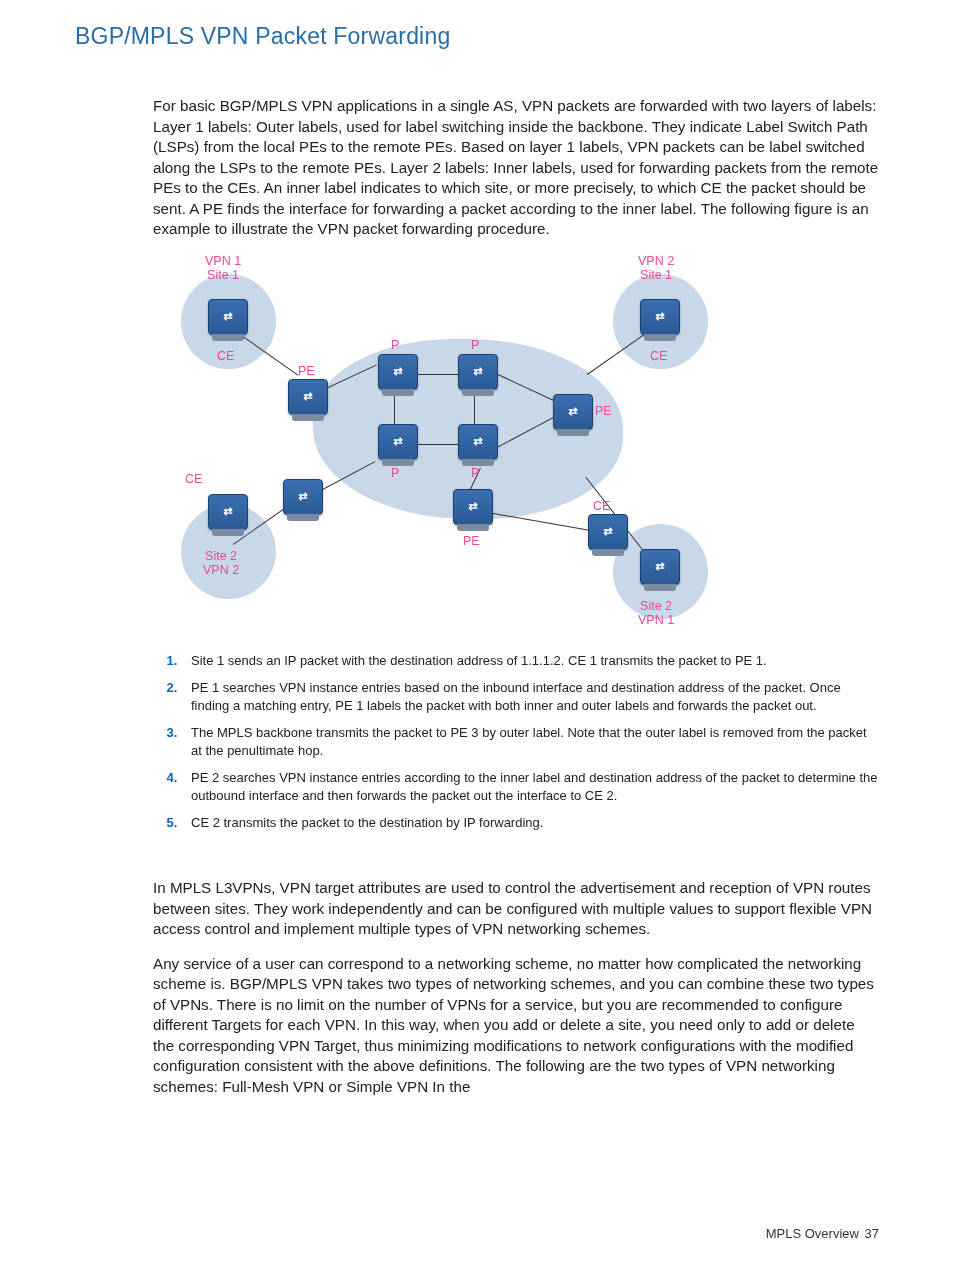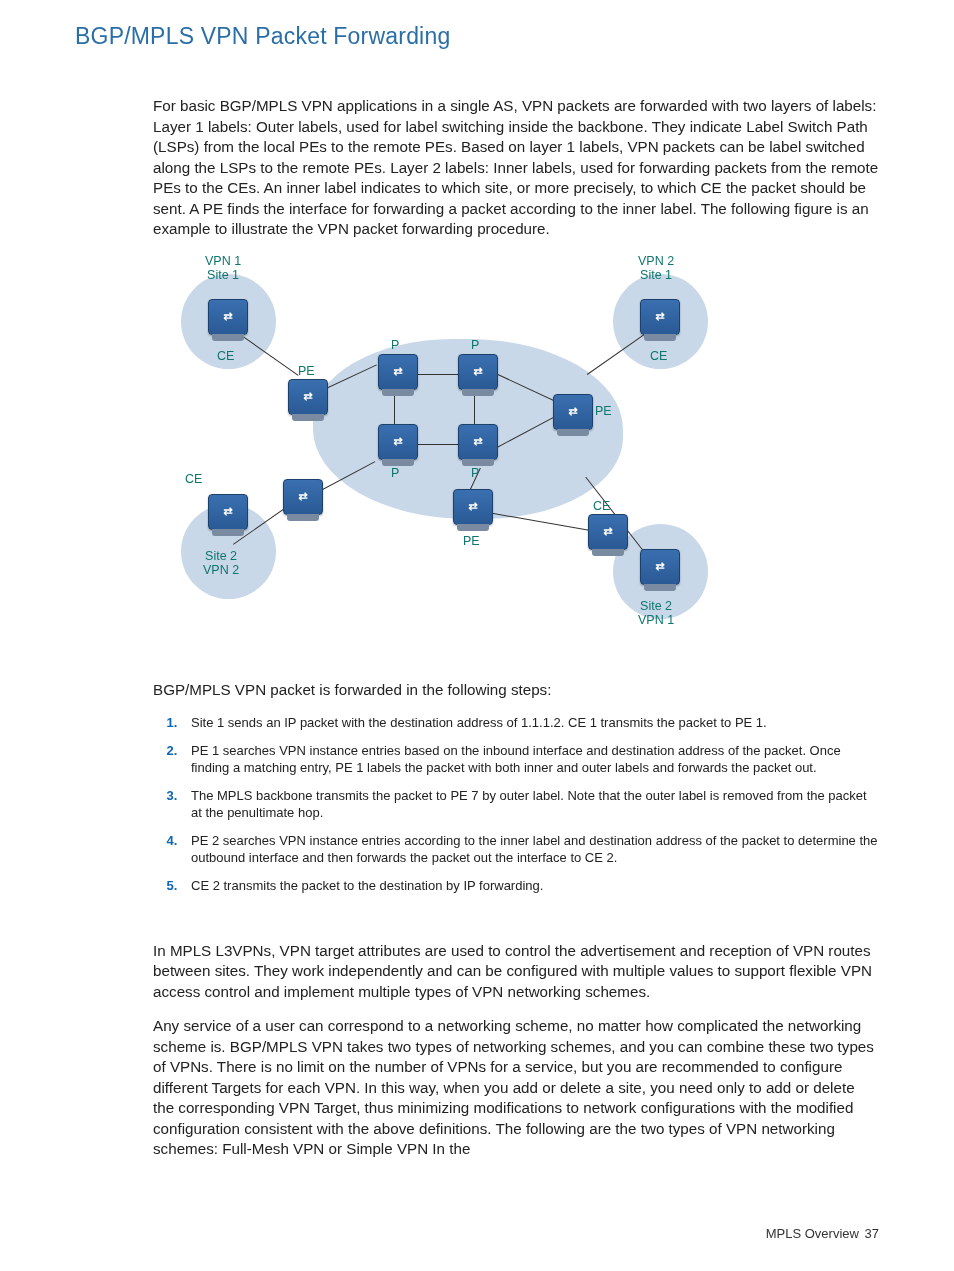--- a/index.html
+++ b/index.html
@@ -81,21 +81,21 @@
   .router-arrows {
     color: #fff;
     font-size: 11px;
     font-weight: bold;
     line-height: 1;
     text-align: center;
   }
   .diagram-label {
     position: absolute;
     font-size: 12.5px;
-    color: #0f766e;
+    color: #ec4899;
     text-align: center;
     white-space: nowrap;
   }
   .link-line {
     position: absolute;
     background: #333;
     height: 1px;
     transform-origin: 0 0;
   }
   ol.steps {
@@ -213,28 +213,25 @@
     <div class="diagram-label" style="left:145px; top:110px;">PE</div>
     <div class="diagram-label" style="left:442px; top:150px;">PE</div>
     <div class="diagram-label" style="left:310px; top:280px;">PE</div>
 
     <div class="diagram-label" style="left:238px; top:84px;">P</div>
     <div class="diagram-label" style="left:318px; top:84px;">P</div>
     <div class="diagram-label" style="left:238px; top:212px;">P</div>
     <div class="diagram-label" style="left:318px; top:212px;">P</div>
   </div>
 
-  <div class="body-indent">
-    <p class="body-text">BGP/MPLS VPN packet is forwarded in the following steps:</p>
-  </div>
 
   <ol class="steps">
     <li>Site 1 sends an IP packet with the destination address of 1.1.1.2. CE 1 transmits the packet to PE 1.</li>
     <li>PE 1 searches VPN instance entries based on the inbound interface and destination address of the packet. Once finding a matching entry, PE 1 labels the packet with both inner and outer labels and forwards the packet out.</li>
-    <li>The MPLS backbone transmits the packet to PE 7 by outer label. Note that the outer label is removed from the packet at the penultimate hop.</li>
+    <li>The MPLS backbone transmits the packet to PE 3 by outer label. Note that the outer label is removed from the packet at the penultimate hop.</li>
     <li>PE 2 searches VPN instance entries according to the inner label and destination address of the packet to determine the outbound interface and then forwards the packet out the interface to CE 2.</li>
     <li>CE 2 transmits the packet to the destination by IP forwarding.</li>
   </ol>
 
 
   <div class="body-indent">
     <p class="body-text">In MPLS L3VPNs, VPN target attributes are used to control the advertisement and reception of VPN routes between sites. They work independently and can be configured with multiple values to support flexible VPN access control and implement multiple types of VPN networking schemes.</p>
     <p class="body-text">Any service of a user can correspond to a networking scheme, no matter how complicated the networking scheme is. BGP/MPLS VPN takes two types of networking schemes, and you can combine these two types of VPNs. There is no limit on the number of VPNs for a service, but you are recommended to configure different Targets for each VPN. In this way, when you add or delete a site, you need only to add or delete the corresponding VPN Target, thus minimizing modifications to network configurations with the modified configuration consistent with the above definitions. The following are the two types of VPN networking schemes: Full-Mesh VPN or Simple VPN In the</p>
   </div>
 

